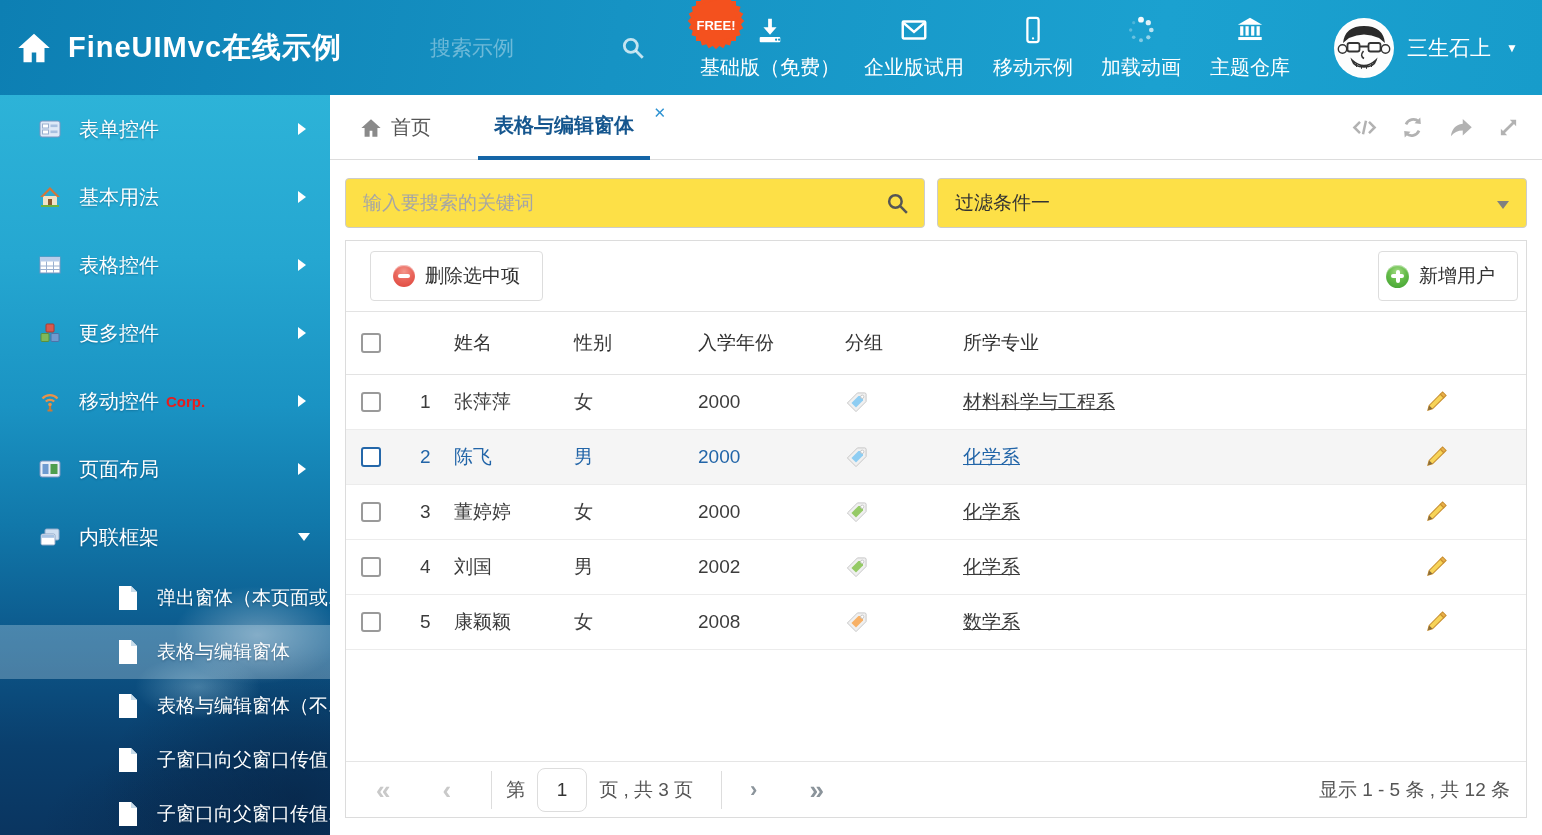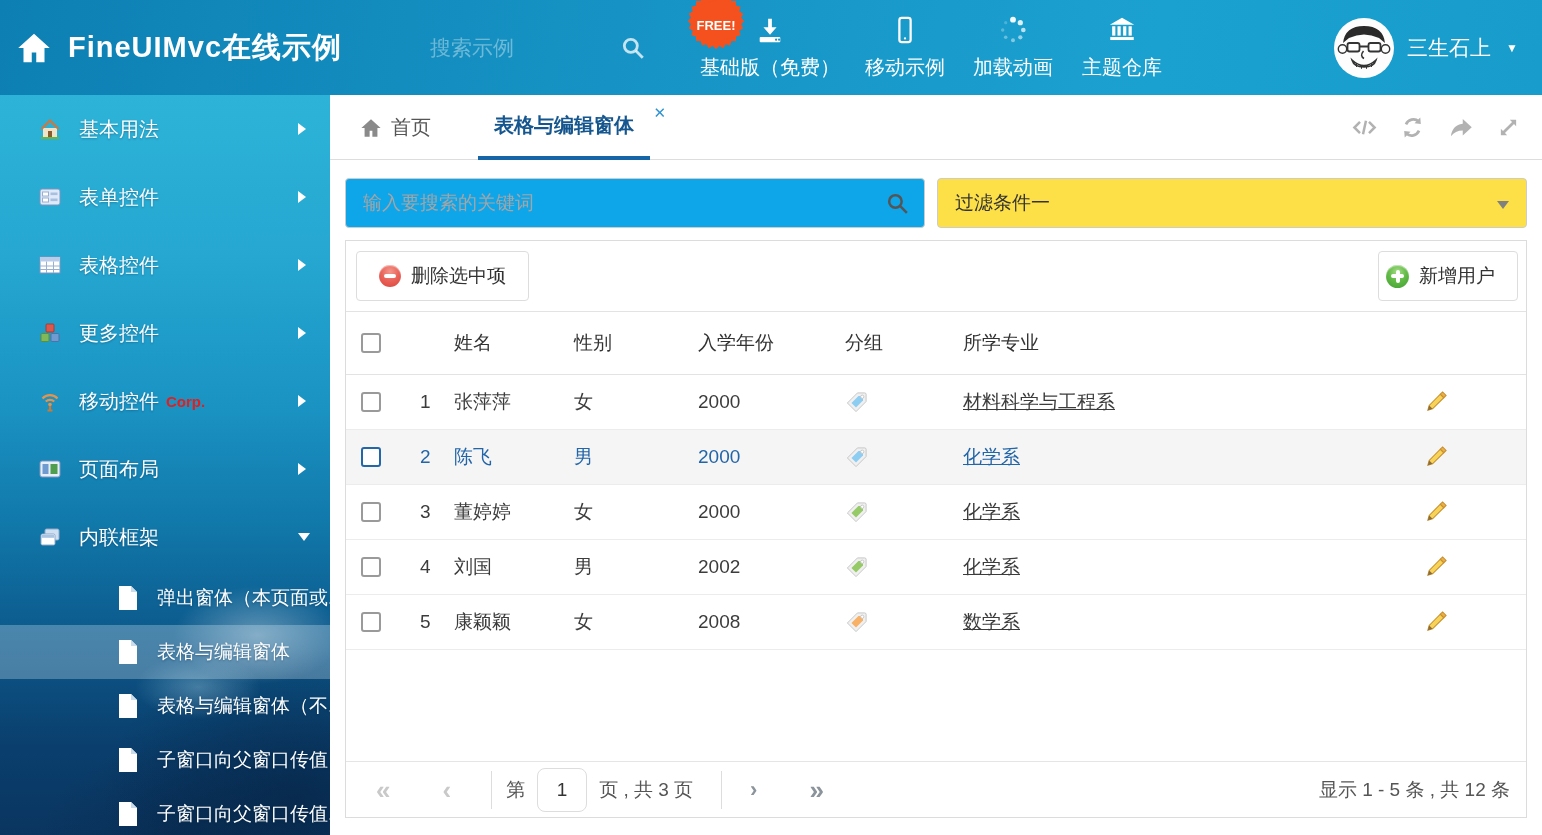--- a/index.html
+++ b/index.html
@@ -65,35 +65,35 @@
     color:#555; font-size:20px; cursor:pointer; }
   .tab-home svg { width:22px; height:22px; color:#8a8a8a; }
   .tab-active { position:absolute; left:148px; top:0; height:65px; display:flex; align-items:center;
     padding:0 16px; color:#15568e; font-weight:bold; font-size:20px; border-bottom:4px solid #1565a7; cursor:pointer; }
   .tab-close { position:absolute; top:9px; right:-16px; color:#2f93d2; font-size:15px; font-weight:bold; cursor:pointer; }
   .tab-actions { position:absolute; right:20px; top:0; height:65px; display:flex; align-items:center; gap:21px; color:#b2b2b2; }
   .tab-actions .aicon { width:27px; height:27px; cursor:pointer; display:flex; align-items:center; justify-content:center; }
   .tab-actions svg { width:27px; height:27px; }
 
   .filters { position:absolute; top:83px; left:15px; display:flex; gap:12px; }
-  .search-box { position:relative; width:580px; height:50px; border:1px solid #ccc; border-radius:4px; background:#0ea5e9; }
+  .search-box { position:relative; width:580px; height:50px; border:1px solid #ccc; border-radius:4px; background:#fde047; }
   .search-box input { width:100%; height:100%; border:none; outline:none; background:transparent;
     padding:0 50px 0 17px; font-size:19px; color:#333; font-family:inherit; }
   .search-box input::placeholder { color:#a5a5a5; }
   .search-box .sicon { position:absolute; right:14px; top:12px; width:25px; height:25px; color:#555; cursor:pointer; }
   .filter-box { position:relative; width:590px; height:50px; border:1px solid #ccc; border-radius:4px;
     display:flex; align-items:center; padding-left:17px; font-size:19px; color:#333; cursor:pointer; background:#fde047; }
   .filter-caret { position:absolute; right:17px; top:22px; width:0; height:0;
     border-top:8px solid #808080; border-left:6px solid transparent; border-right:6px solid transparent; }
 
   .panel { position:absolute; top:145px; left:15px; width:1182px; height:578px; border:1px solid #dcdcdc; background:#fff; }
   .panel-toolbar { position:relative; height:70px; }
   .btn { position:absolute; top:10px; height:50px; display:flex; align-items:center; gap:10px;
     border:1px solid #ddd; border-radius:4px; background:#fff; font-size:19px; color:#333; padding:0 22px; cursor:pointer; }
-  .btn-delete { left:10px; }
+  .btn-delete { left:24px; }
   .btn-add { right:8px;padding-left:7px; }
   .ic-minus,.ic-plus { width:23px; height:23px; border-radius:50%; position:relative; flex:none; }
   .ic-minus { background:radial-gradient(circle at 50% 30%, #f4978c 0%, #e9655b 45%, #dd4238 100%); box-shadow:inset 0 1px 1px rgba(255,255,255,.6); }
   .ic-minus::after { content:""; position:absolute; left:5px; right:5px; top:9.5px; height:4px; background:#fff; border-radius:2px; }
   .ic-plus { background:radial-gradient(circle at 50% 30%, #a6dd86 0%, #63bb47 45%, #3f9e30 100%); box-shadow:inset 0 1px 1px rgba(255,255,255,.6); }
   .ic-plus::before { content:""; position:absolute; left:5px; right:5px; top:9.5px; height:4px; background:#fff; border-radius:2px; }
   .ic-plus::after { content:""; position:absolute; top:5px; bottom:5px; left:9.5px; width:4px; background:#fff; border-radius:2px; }
 
   .grid { display:grid; grid-template-columns:62px 34px 120px 124px 150px 115px 460px 46px 1fr; align-items:center; }
   .thead { height:64px; border-top:1px solid #e3e3e3; border-bottom:1px solid #e3e3e3; font-size:19px; color:#333; }
@@ -156,20 +156,29 @@
       <div class="hdr-item ni-1">
         <span class="hicon">
           <svg viewBox="0 0 32 32" fill="currentColor">
               <path d="M14 4h4v9h5l-7 8-7-8h5z"></path>
               <rect x="5" y="23.5" width="22" height="5.5" rx="1"></rect>
               <circle cx="22.5" cy="26.3" r="1.2" fill="#1693c4"></circle>
               <circle cx="25.7" cy="26.3" r="1.2" fill="#1693c4"></circle>
             </svg>
         </span>
         <span class="hdr-label">基础版（免费）</span>
+      </div>
+      <div class="hdr-item ni-2">
+        <span class="hicon">
+          <svg viewBox="0 0 32 32" fill="none" stroke="currentColor" stroke-width="2.6">
+              <rect x="4" y="7" width="24" height="18" rx="1"></rect>
+              <path d="M5 8.5 16 18 27 8.5"></path>
+            </svg>
+        </span>
+        <span class="hdr-label">企业版试用</span>
       </div>
       <div class="hdr-item ni-3">
         <span class="hicon">
           <svg viewBox="0 0 32 32" fill="none" stroke="currentColor" stroke-width="2.4">
               <rect x="10" y="3" width="12" height="26" rx="2.5"></rect>
               <circle cx="16" cy="25" r="1.2" fill="currentColor" stroke="none"></circle>
             </svg>
         </span>
         <span class="hdr-label">移动示例</span>
       </div>
@@ -219,37 +228,37 @@
           </svg>
       </span>
       <span class="user-name">三生石上</span>
       <span class="user-caret">▼</span>
     </div>
   </header>
 
   <aside>
     <div class="side-item">
       <span class="cicon"><svg viewBox="0 0 24 24">
-            <path d="M3 20h18v2H3z" fill="#6cb33f"></path>
-            <path d="M5 11h14v9H5z" fill="#f0e3c8"></path>
-            <path d="M12 2 2 12h3l7-7 7 7h3z" fill="#d2763a"></path>
-            <rect x="10" y="14" width="4" height="6" fill="#8a5a30"></rect>
-          </svg></span>
-      <span class="side-label">基本用法</span>
-      <span class="arr-r"></span>
-    </div>
-    <div class="side-item">
-      <span class="cicon"><svg viewBox="0 0 24 24">
             <rect x="2" y="4" width="20" height="16" rx="2" fill="#dfe9f7" stroke="#7a95c0"></rect>
             <rect x="4.5" y="7" width="6" height="4" fill="#fff" stroke="#9ab0d0"></rect>
             <rect x="4.5" y="13" width="6" height="4" fill="#fff" stroke="#9ab0d0"></rect>
             <rect x="12.5" y="7.5" width="7" height="2.6" fill="#a8c0e0"></rect>
             <rect x="12.5" y="13.5" width="7" height="2.6" fill="#a8c0e0"></rect>
           </svg></span>
       <span class="side-label">表单控件</span>
+      <span class="arr-r"></span>
+    </div>
+    <div class="side-item">
+      <span class="cicon"><svg viewBox="0 0 24 24">
+            <path d="M3 20h18v2H3z" fill="#6cb33f"></path>
+            <path d="M5 11h14v9H5z" fill="#f0e3c8"></path>
+            <path d="M12 2 2 12h3l7-7 7 7h3z" fill="#d2763a"></path>
+            <rect x="10" y="14" width="4" height="6" fill="#8a5a30"></rect>
+          </svg></span>
+      <span class="side-label">基本用法</span>
       <span class="arr-r"></span>
     </div>
     <div class="side-item">
       <span class="cicon"><svg viewBox="0 0 24 24">
             <rect x="2" y="4" width="20" height="16" fill="#fff" stroke="#7a95c0"></rect>
             <rect x="2" y="4" width="20" height="4.5" fill="#b9cdea"></rect>
             <path d="M2 13h20M2 16.5h20M8.5 8.5V20M15.5 8.5V20" stroke="#9ab0d0" fill="none"></path>
           </svg></span>
       <span class="side-label">表格控件</span>
       <span class="arr-r"></span>

